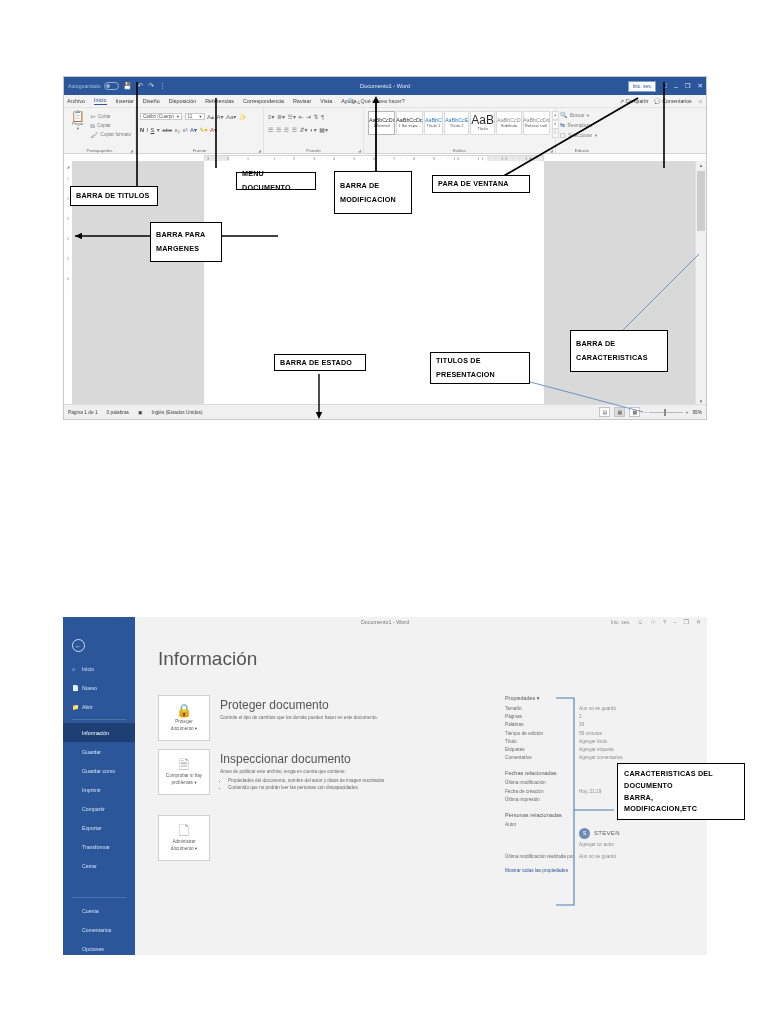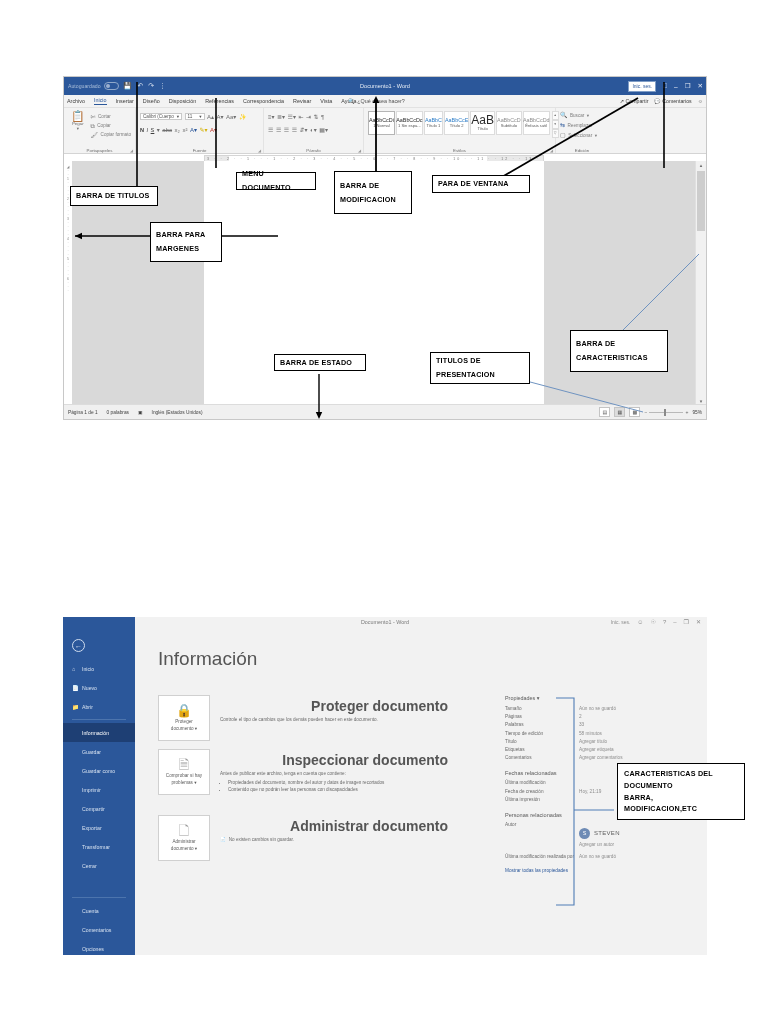--- a/index.html
+++ b/index.html
@@ -112,21 +112,21 @@
   .sitem .si{font-size:5.6px;color:#cdd9ec;width:6px;}
   .sdiv{height:1px;background:#4c74ad;margin:3px 9px;}
   .bs-main{position:absolute;left:72px;right:0;top:0;bottom:0;}
   .bs-h1{position:absolute;left:23px;top:18px;font-size:19px;color:#555;font-weight:normal;}
 
   .secblk{position:absolute;left:23px;display:flex;gap:10px;}
   .bigbtn{width:50px;height:44px;border:1px solid #d0d0d0;background:#fff;
           display:flex;flex-direction:column;align-items:center;justify-content:center;gap:2px;}
   .bigbtn .bi{font-size:13px;color:#9a9a9a;line-height:13px;}
   .bigbtn .bt{font-size:4.6px;color:#5d5d5d;text-align:center;line-height:1.45;}
-  .sech{font-size:14px;color:#555;margin:0 0 3px 0;font-weight:bold;text-align:right;}
+  .sech{font-size:12px;color:#555;margin:0 0 3px 0;font-weight:normal;}
   .secp{font-size:4.6px;color:#6a6a6a;line-height:1.5;margin:0;}
   .secul{margin:2px 0 0 0;padding-left:8px;font-size:4.6px;color:#6a6a6a;line-height:1.5;}
   .secline{font-size:4.6px;color:#6a6a6a;display:flex;gap:3px;align-items:flex-start;margin-top:2px;}
 
   .props{position:absolute;left:370px;top:78px;width:165px;font-size:4.7px;color:#6a6a6a;}
   .prop-h{font-size:5.4px;color:#5a5a5a;margin-bottom:5px;}
   .prow{display:flex;height:8.2px;align-items:flex-start;}
   .prow .k{width:74px;color:#6a6a6a;}
   .prow .v{color:#8d8d8d;}
   .sec2h{font-size:5.6px;color:#5a5a5a;margin:7px 0 4px 0;}
@@ -536,27 +536,20 @@
       </div>
     </div>
 
     <div class="secblk" style="top:198px;width:290px">
       <div class="bigbtn">
         <span class="bi">🗋</span>
         <span class="bt">
           <span>Administrar</span><br><span>documento ▾</span>
         </span>
       </div>
-      <div style="padding-top:3px;flex:1">
-        <h2 class="sech">Administrar documento</h2>
-        <div class="secline">
-          <span>📄</span>
-          <span>No existen cambios sin guardar.</span>
-        </div>
-      </div>
     </div>
 
     <div class="props">
       <div class="prop-h">Propiedades ▾</div>
 
       <div class="prow">
         <span class="k">Tamaño</span>
         <span class="v">Aún no se guardó</span>
       </div>
       <div class="prow">

